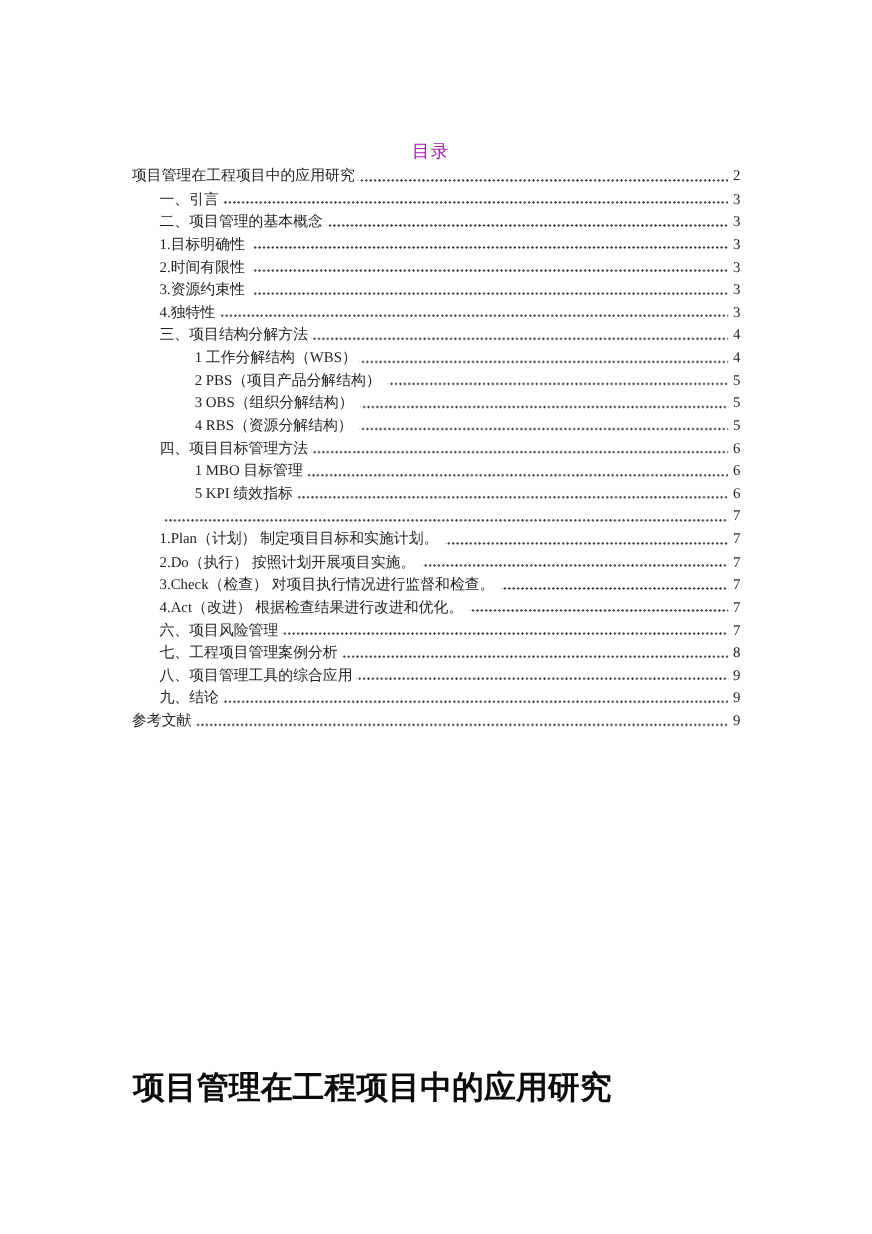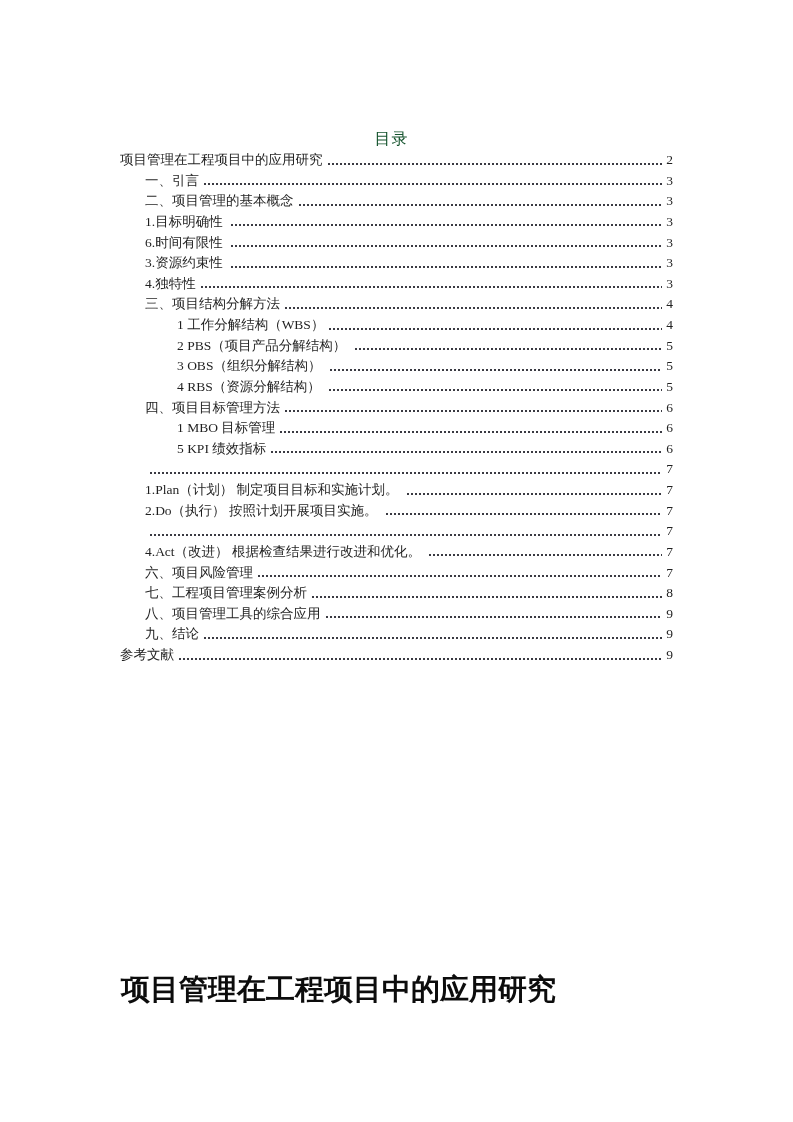--- a/index.html
+++ b/index.html
@@ -28,21 +28,21 @@
     right: 120px;
     top: 128px;
   }
   .toc-title {
     text-align: center;
     font-size: 16px;
     height: 22px;
     line-height: 22px;
     letter-spacing: 1px;
     transform: translateX(-5px);
-    color: #14532d;
+    color: #a21caf;
   }
   .toc-list {
     margin-top: 0;
   }
   .toc-row {
     display: flex;
     align-items: baseline;
     height: 20.64px;
     line-height: 20.64px;
     font-size: 13.5px;
@@ -103,21 +103,21 @@
     <span class="toc-text">二、项目管理的基本概念</span>
     <span class="toc-leader"></span>
     <span class="toc-page">3</span>
   </div>
         <div class="toc-row level-1">
     <span class="toc-text">1.目标明确性 </span>
     <span class="toc-leader"></span>
     <span class="toc-page">3</span>
   </div>
         <div class="toc-row level-1">
-    <span class="toc-text">6.时间有限性 </span>
+    <span class="toc-text">2.时间有限性 </span>
     <span class="toc-leader"></span>
     <span class="toc-page">3</span>
   </div>
         <div class="toc-row level-1">
     <span class="toc-text">3.资源约束性 </span>
     <span class="toc-leader"></span>
     <span class="toc-page">3</span>
   </div>
         <div class="toc-row level-1">
     <span class="toc-text">4.独特性</span>
@@ -172,20 +172,21 @@
     <span class="toc-text">1.Plan（计划） 制定项目目标和实施计划。 </span>
     <span class="toc-leader"></span>
     <span class="toc-page">7</span>
   </div>
         <div class="toc-row level-1">
     <span class="toc-text">2.Do（执行） 按照计划开展项目实施。 </span>
     <span class="toc-leader"></span>
     <span class="toc-page">7</span>
   </div>
         <div class="toc-row level-1">
+    <span class="toc-text">3.Check（检查） 对项目执行情况进行监督和检查。 </span>
     <span class="toc-leader"></span>
     <span class="toc-page">7</span>
   </div>
         <div class="toc-row level-1">
     <span class="toc-text">4.Act（改进） 根据检查结果进行改进和优化。 </span>
     <span class="toc-leader"></span>
     <span class="toc-page">7</span>
   </div>
         <div class="toc-row level-1">
     <span class="toc-text">六、项目风险管理</span>

